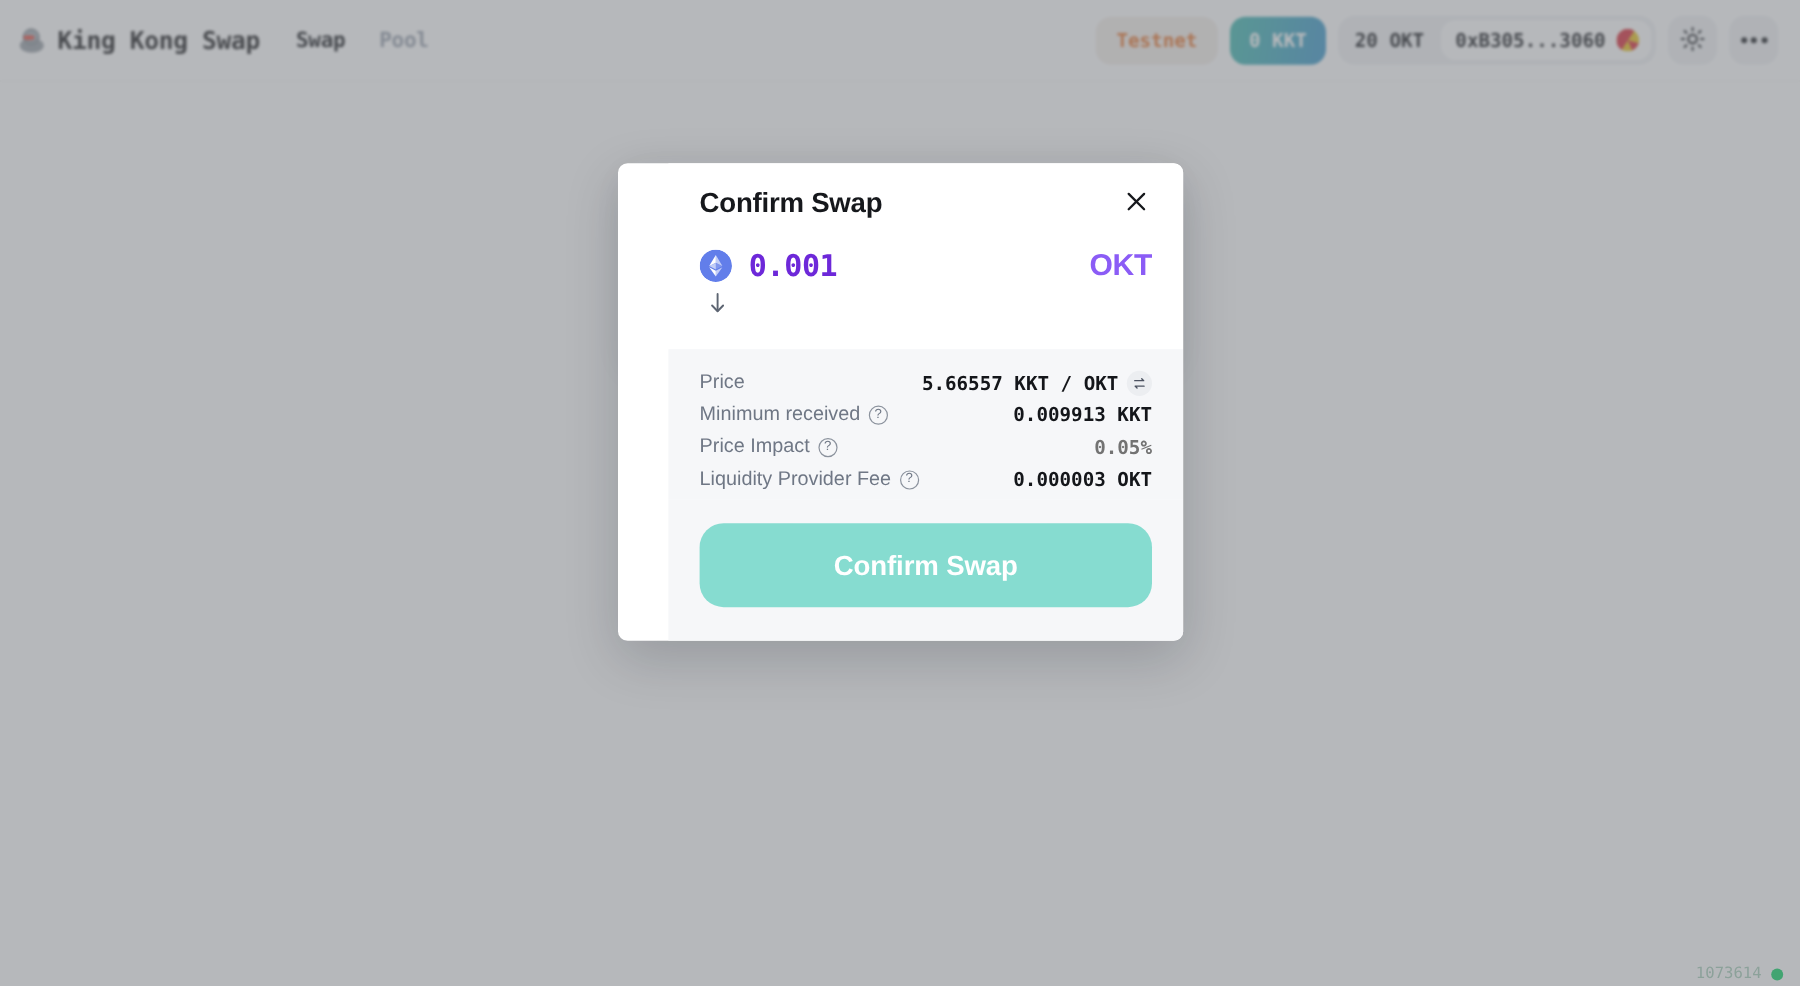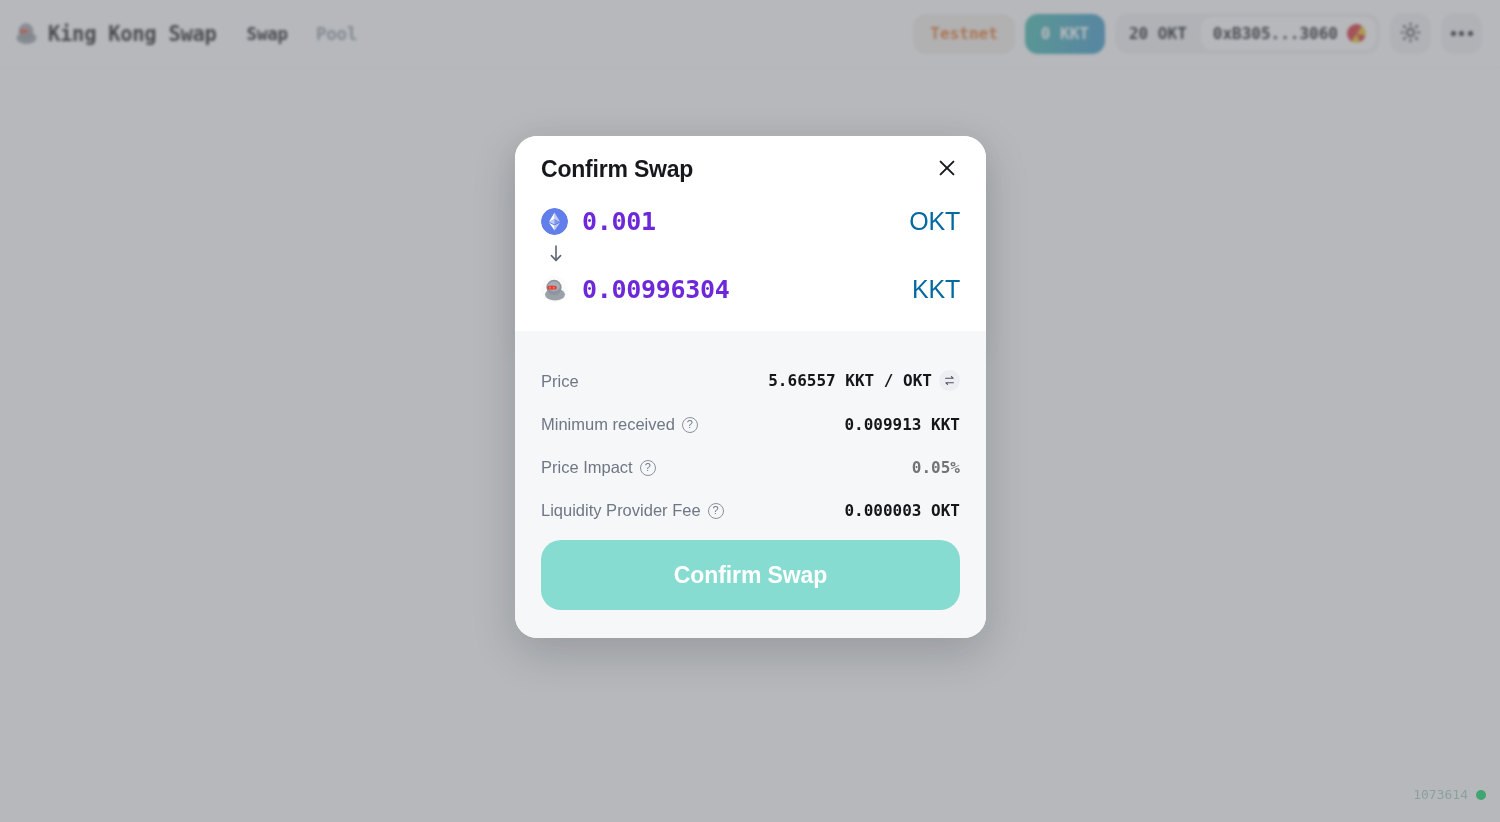--- a/index.html
+++ b/index.html
@@ -194,24 +194,23 @@
     background: #ffffff;
     border-radius: 24px;
     box-shadow: 0 4px 26px rgba(20,25,40,0.08);
     padding: 18px 20px 22px 20px;
   }
 
   .detail-rows { display: flex; flex-direction: column; gap: 1px; }
 
   .detail-row {
     display: flex;
-    align-items: flex-end;
+    align-items: flex-start;
     justify-content: space-between;
     height: 27px;
-    margin-top: 16px;
   }
 
   .detail-label {
     display: flex;
     align-items: center;
     gap: 7px;
     font-size: 16.5px;
     color: #6f7785;
     font-family: "Liberation Sans", sans-serif;
   }
@@ -269,23 +268,24 @@
   }
 
   
   .modal {
     position: absolute;
     z-index: 30;
     left: 515px;
     top: 136px;
     width: 471px;
     background: #ffffff;
-    border-radius: 22px;
+    border-radius: 8px;
     overflow: hidden;
     box-shadow: 0 14px 44px rgba(10,15,30,0.18);
+    padding-left: 42px;
   }
 
   .modal-top { padding: 20px 26px 22px 26px; background: #ffffff; }
 
   .modal-titlebar {
     display: flex;
     align-items: center;
     justify-content: space-between;
     margin-bottom: 18px;
   }
@@ -333,22 +333,22 @@
     font-family: "DejaVu Sans Mono", monospace;
     font-size: 25px;
     font-weight: 700;
     color: #6d28d9;
     letter-spacing: -0.3px;
   }
 
   .token-symbol {
     font-family: "Liberation Sans", sans-serif;
     font-size: 25px;
-    font-weight: 400;
-    color: #0369a1;
+    font-weight: 700;
+    color: #8b5cf6;
     letter-spacing: -0.2px;
   }
 
   .arrow-down {
     height: 28px;
     display: flex;
     align-items: center;
     padding-left: 7px;
   }
 
@@ -400,21 +400,21 @@
     font-size: 23px;
     font-weight: 700;
     cursor: pointer;
     letter-spacing: -0.1px;
   }
 
   
   .watermark {
     position: absolute;
     right: 14px;
-    bottom: 20px;
+    bottom: 3px;
     z-index: 40;
     display: flex;
     align-items: center;
     gap: 8px;
     font-family: "DejaVu Sans Mono", monospace;
     font-size: 13px;
     color: #7e9a8f;
     opacity: 0.75;
   }
   .watermark .wm-dot {
@@ -577,37 +577,20 @@
 
       <div class="arrow-down">
         <span>
           <svg width="16" height="19" viewBox="0 0 16 19" fill="none" stroke="#5d6572" stroke-width="1.6" stroke-linecap="round" stroke-linejoin="round">
             <line x1="8" y1="2" x2="8" y2="16"></line>
             <polyline points="3.4,11.6 8,16.4 12.6,11.6"></polyline>
           </svg>
         </span>
       </div>
 
-      <div class="token-row">
-        <span class="token-left">
-          <span class="token-icon">
-            <svg width="27" height="27" viewBox="0 0 27 27">
-              <circle cx="13.5" cy="13.5" r="13.5" fill="#fbfbfc"></circle>
-              <ellipse cx="14" cy="18.6" rx="10" ry="6" fill="#9aa1a8"></ellipse>
-              <ellipse cx="13" cy="11.5" rx="7.6" ry="7.8" fill="#8e959c"></ellipse>
-              <ellipse cx="13" cy="10.4" rx="5.9" ry="4.9" fill="#a7aeb5"></ellipse>
-              <rect x="6.2" y="9.7" width="9.6" height="3.9" rx="1.95" fill="#e03b2f"></rect>
-              <circle cx="8.9" cy="11.7" r="1.15" fill="#ff6b5e"></circle>
-              <circle cx="12.8" cy="11.7" r="1.15" fill="#ff6b5e"></circle>
-            </svg>
-          </span>
-          <span class="token-amount">0.00996304</span>
-        </span>
-        <span class="token-symbol">KKT</span>
-      </div>
 
     </div>
 
     <div class="modal-details">
       <div class="detail-rows">
 
         <div class="detail-row">
           <span class="detail-label">Price</span>
           <span class="detail-value">
             <span>5.66557 KKT / OKT</span>

